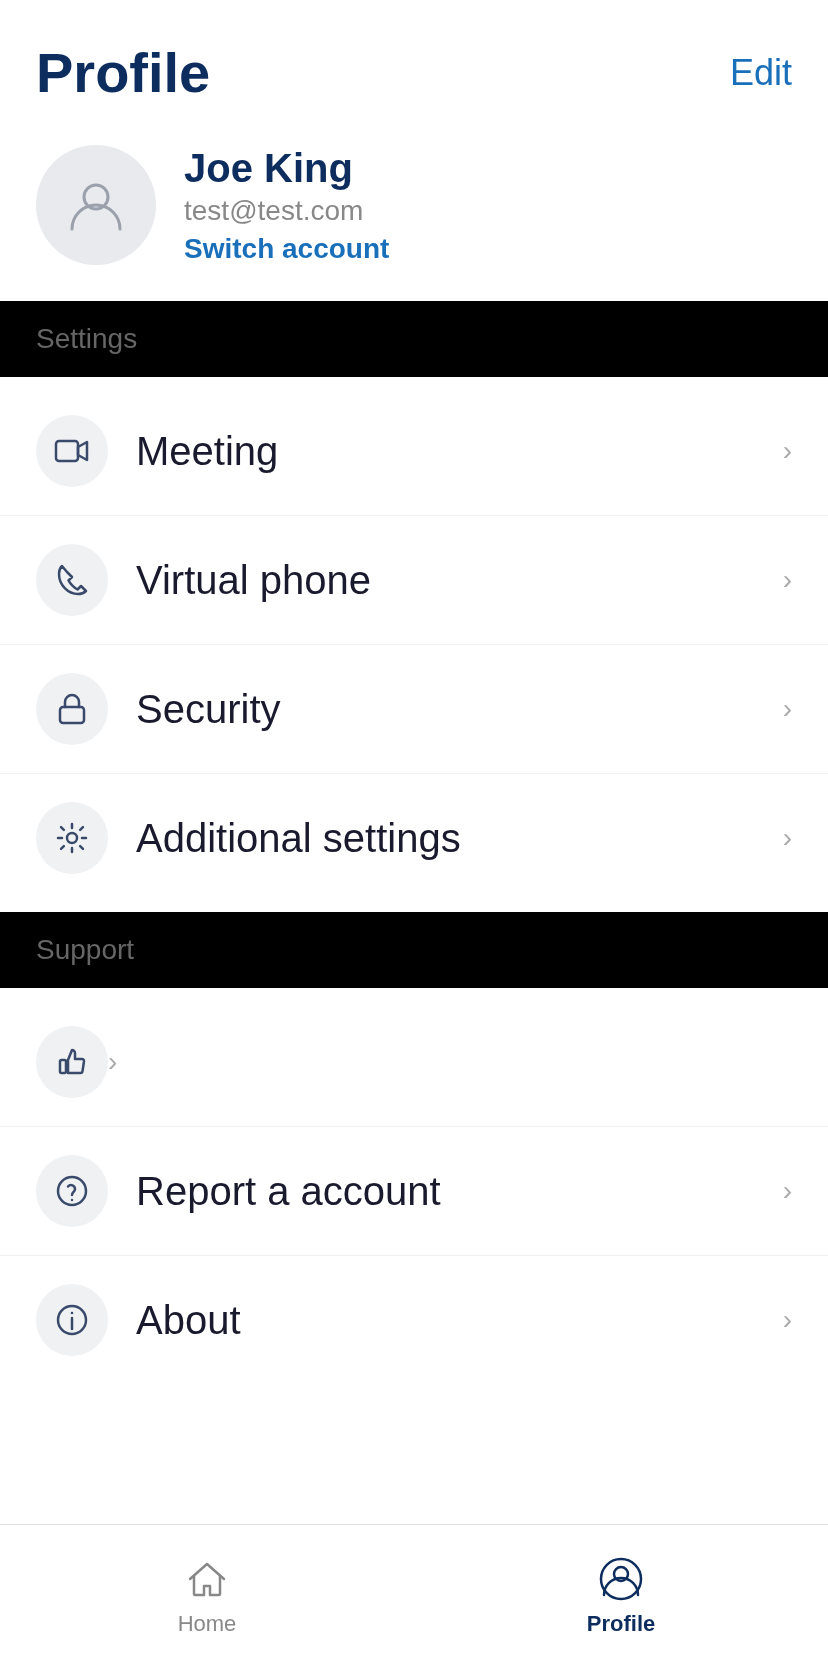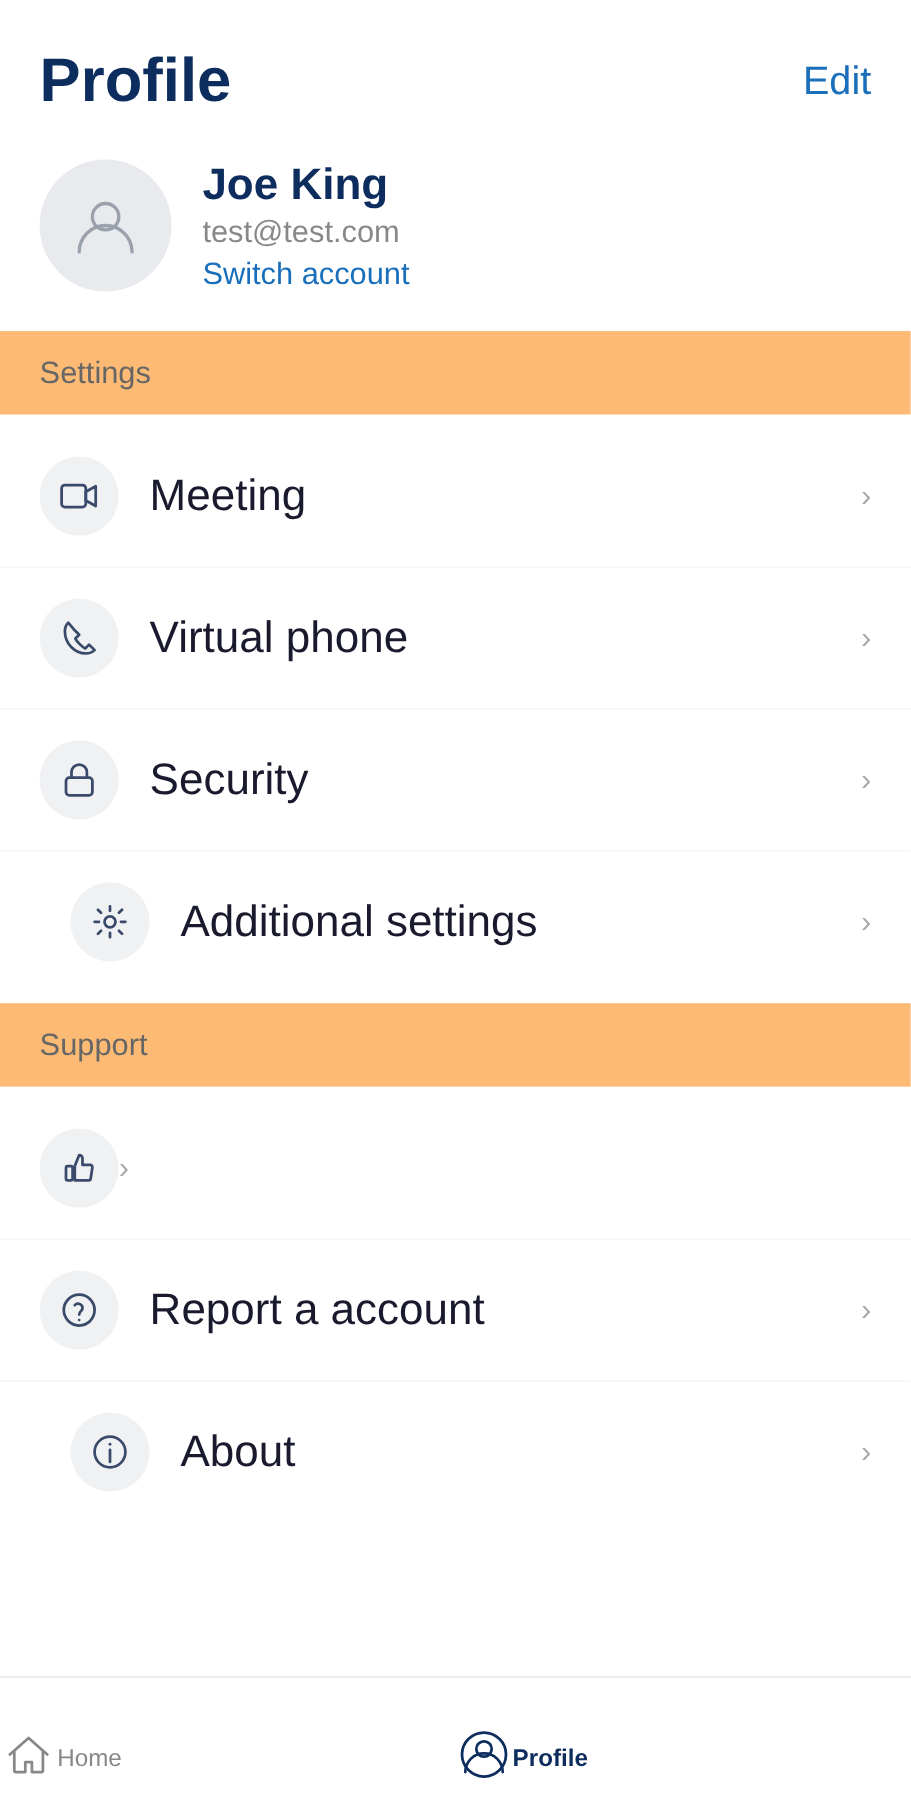--- a/index.html
+++ b/index.html
@@ -65,49 +65,48 @@
       color: #0d2d5e;
     }
     .profile-email {
       font-size: 28px;
       color: #888;
       margin-top: 4px;
     }
     .profile-switch {
       font-size: 28px;
       color: #1a6fbb;
-      font-weight: 400;
+      font-weight: 700;
       margin-top: 6px;
       cursor: pointer;
     }
 
     
     .section-header {
-      background: #fdba74;
+      background: #000000;
       padding: 22px 36px;
       font-size: 28px;
       color: #666;
       font-weight: 500;
     }
 
     
     .menu-list {
       background: #fff;
       padding: 10px 0;
     }
     .menu-item {
       display: flex;
       align-items: center;
       padding: 28px 36px;
       cursor: pointer;
       border-bottom: 1px solid #f0f1f3;
     }
     .menu-item:last-child {
       border-bottom: none;
-      margin-left: 28px;
     }
     .menu-icon-wrap {
       width: 72px;
       height: 72px;
       border-radius: 36px;
       background: #f0f1f3;
       display: flex;
       align-items: center;
       justify-content: center;
       flex-shrink: 0;
@@ -136,21 +135,21 @@
       width: 828px;
       height: 130px;
       background: #fff;
       border-top: 1px solid #e0e0e0;
       display: flex;
       align-items: center;
       justify-content: space-around;
     }
     .nav-item {
       display: flex;
-      flex-direction: row;
+      flex-direction: column;
       align-items: center;
       cursor: pointer;
       flex: 1;
       padding-top: 10px;
     }
     .nav-icon {
       width: 52px;
       height: 52px;
       display: flex;
       align-items: center;

